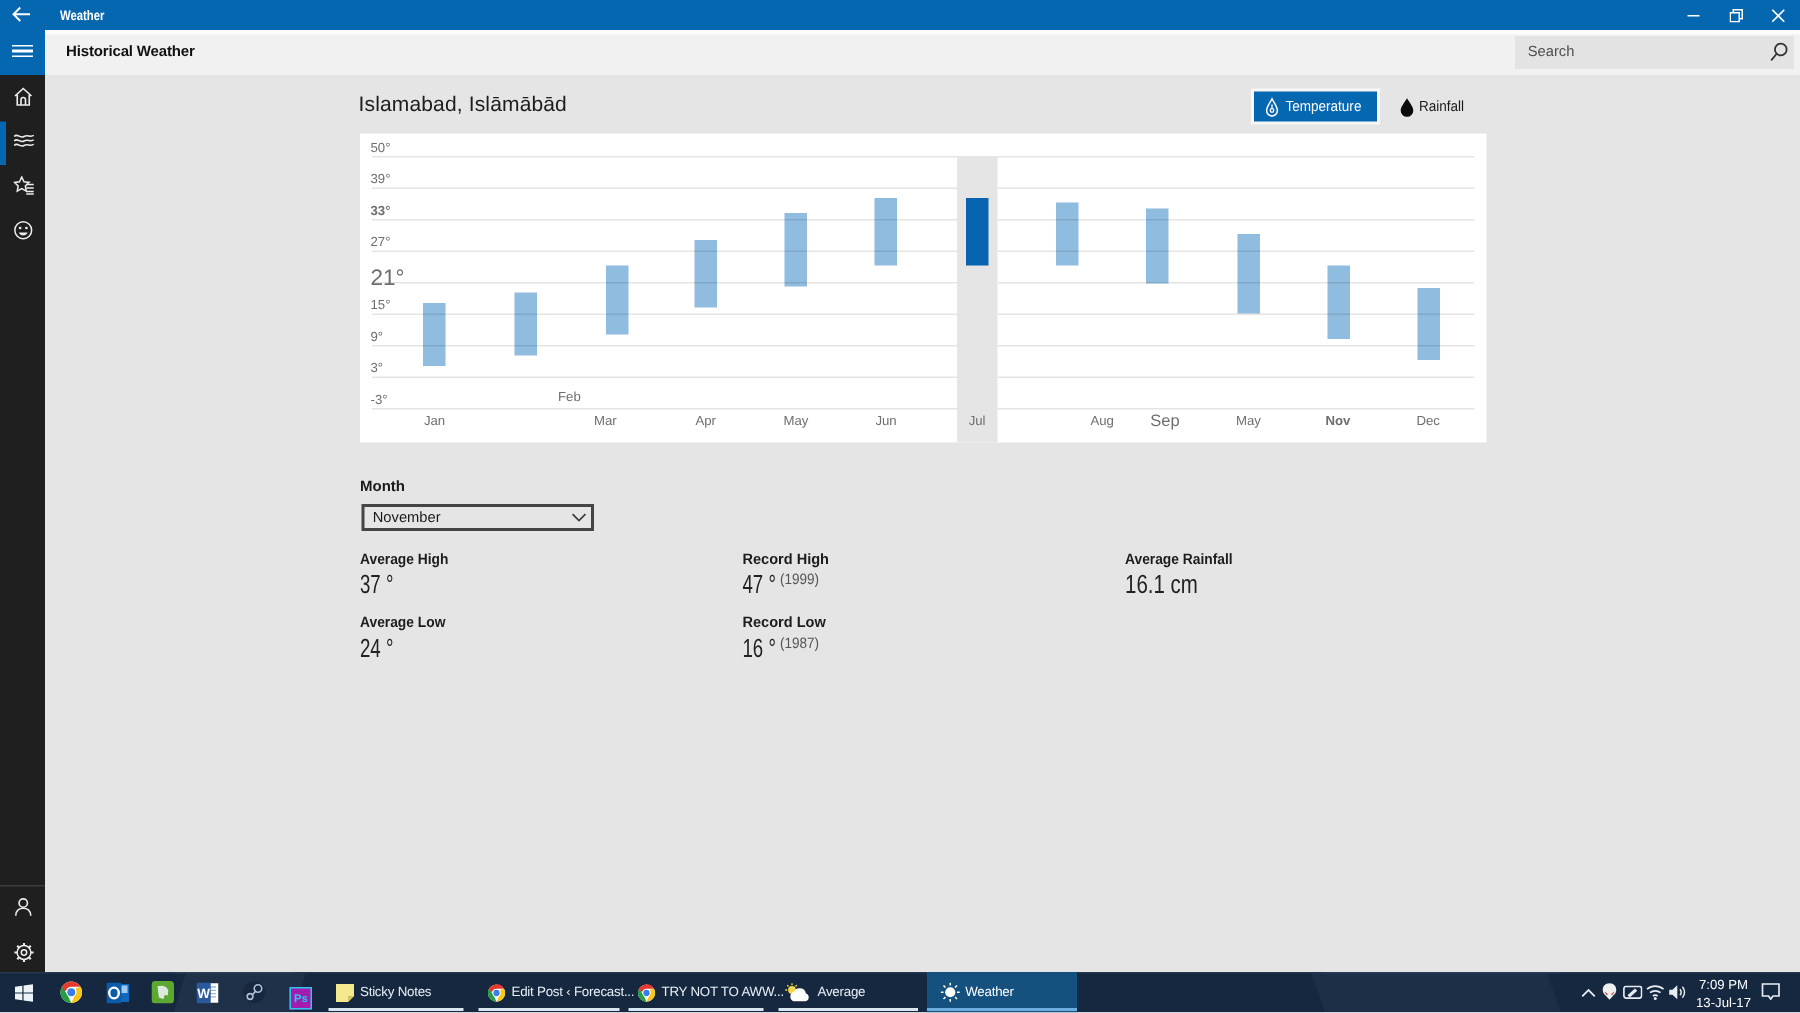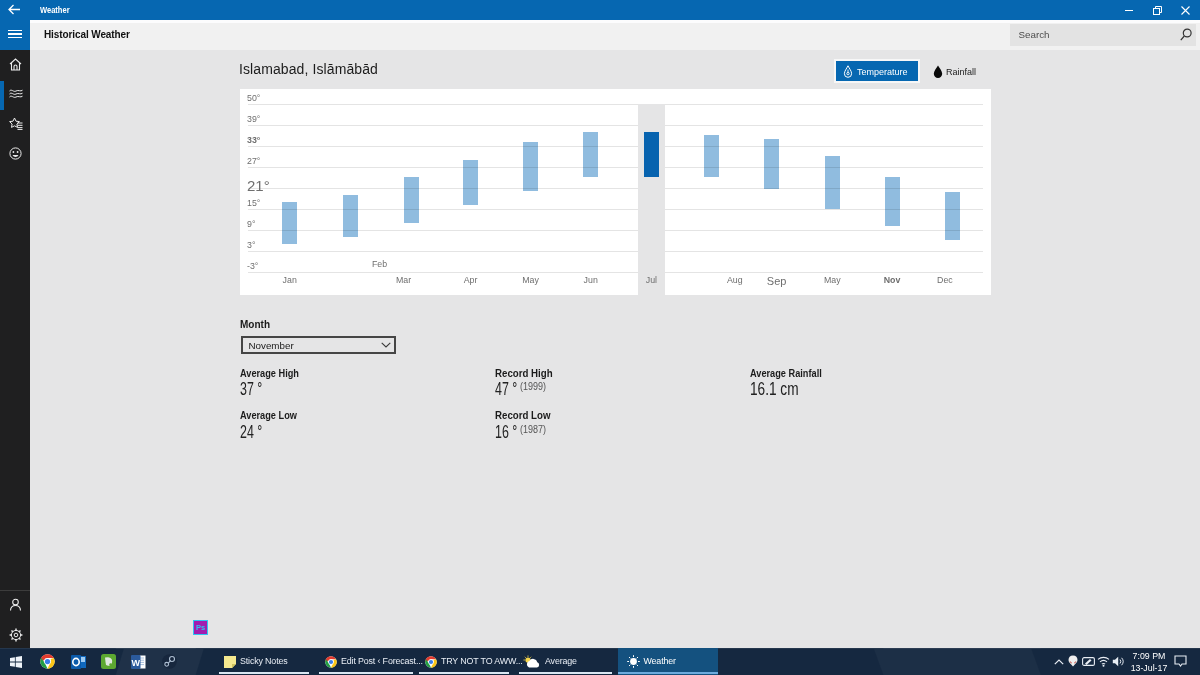--- a/index.html
+++ b/index.html
@@ -125,21 +125,21 @@
 <div class="txt" style="left:396.0px;top:274.7px;width:30px;text-align:left;font-size:8.8px;color:#6e6e6e;">Mar</div>
 <div class="txt" style="left:455.5px;top:274.7px;width:30px;text-align:center;font-size:8.8px;color:#6e6e6e;">Apr</div>
 <div class="txt" style="left:515.6px;top:274.7px;width:30px;text-align:center;font-size:8.8px;color:#6e6e6e;">May</div>
 <div class="txt" style="left:575.7px;top:274.7px;width:30px;text-align:center;font-size:8.8px;color:#6e6e6e;">Jun</div>
 <div class="ab" style="left:643.9px;top:131.5px;width:15px;height:45.5px;background:#0763af;"></div>
 <div class="txt" style="left:636.4px;top:274.7px;width:30px;text-align:center;font-size:8.8px;color:#6e6e6e;">Jul</div>
 <div class="txt" style="left:696.8px;top:274.7px;width:30px;text-align:center;font-size:8.8px;color:#6e6e6e;margin-left:23px;">Aug</div>
 <div class="txt" style="left:756.4px;top:274.7px;width:30px;text-align:right;font-size:11px;color:#6e6e6e;">Sep</div>
 <div class="txt" style="left:817.3px;top:274.7px;width:30px;text-align:center;font-size:8.8px;color:#6e6e6e;">May</div>
 <div class="txt" style="left:877.0px;top:274.7px;width:30px;text-align:center;font-size:8.8px;color:#6e6e6e;font-weight:bold;">Nov</div>
-<div class="txt" style="left:937.1px;top:274.7px;width:30px;font-size:8.8px;color:#6e6e6e;">Dec</div>
+<div class="txt" style="left:937.1px;top:274.7px;width:30px;text-align:center;font-size:8.8px;color:#6e6e6e;">Dec</div>
 <div class="txt" style="left:240px;top:318.5px;font-size:10px;font-weight:700;color:#1a1a1a;">Month</div>
 <div class="ab" style="left:240.5px;top:335.5px;width:151.5px;height:14px;border:2px solid #454545;background:#e5e5e6;"></div>
 <div class="txt" style="left:248.5px;top:339.5px;font-size:9.8px;color:#1a1a1a;">November</div>
 <svg class="ab" style="left:381px;top:341.5px;" width="10" height="6" viewBox="0 0 10 6">
 <path d="M0.7 0.8 L5 5 L9.3 0.8" fill="none" stroke="#3a3a3a" stroke-width="1.1"></path>
     </svg>
 <div class="txt" style="left:240px;top:367.5px;font-size:10px;font-weight:700;color:#1c1c1c;transform:scaleX(0.92);transform-origin:0 0;">Average High</div>
 <div class="txt" style="left:240px;top:379.2px;font-size:17.5px;color:#222;transform:scaleX(0.71);transform-origin:0 50%;">37 °</div>
 <div class="txt" style="left:494.5px;top:367.5px;font-size:10px;font-weight:700;color:#1c1c1c;transform:scaleX(0.97);transform-origin:0 0;">Record High</div>
 <div class="txt" style="left:494.5px;top:379.2px;font-size:17.5px;color:#222;transform:scaleX(0.71);transform-origin:0 50%;">47 °</div>
@@ -187,21 +187,21 @@
 <path d="M8 3 H13 M8 5.2 H13 M8 7.4 H13 M8 9.6 H13" stroke="#9db8d8" stroke-width="0.9"></path>
 <rect x="0" y="0" width="9.5" height="14" rx="1" fill="#2b5a9b"></rect>
 <text x="4.7" y="10.5" font-size="9" font-weight="bold" fill="#fff" text-anchor="middle" font-family="Liberation Sans, sans-serif">W</text>
     </svg>
 <svg class="ab" style="left:161.5px;top:654px;" width="15" height="15" viewBox="0 0 15 15">
 <circle cx="7.5" cy="7.5" r="7.3" fill="#17273e"></circle>
 <circle cx="10" cy="5" r="2.5" fill="none" stroke="#aebfd2" stroke-width="1.1"></circle>
 <circle cx="4.7" cy="10.3" r="1.9" fill="none" stroke="#aebfd2" stroke-width="1.1"></circle>
 <path d="M6.3 9.2 L8.7 6.4" stroke="#aebfd2" stroke-width="1.1"></path>
     </svg>
-<div class="ab" style="left:193px;top:620px;width:12.5px;height:12.5px;background:#a21caf;border:1px solid #2fc3f2;">
+<div class="ab" style="left:193px;top:658px;width:12.5px;height:12.5px;background:#a21caf;border:1px solid #2fc3f2;">
 <div class="txt" style="left:2px;top:2px;font-size:7.5px;font-weight:700;color:#2fc3f2;">Ps</div>
     </div>
 <svg class="ab" style="left:223.5px;top:655.5px;" width="12" height="12" viewBox="0 0 12 12">
 <path d="M0 0 H12 V8 L8 12 H0 Z" fill="#f5e98f"></path>
 <path d="M12 8 L8 12 L8 8 Z" fill="#cfc35e"></path>
     </svg>
 <div class="txt" style="left:240px;top:655.8px;font-size:8.9px;letter-spacing:-0.15px;color:#e9eef5;">Sticky Notes</div>
 <div class="ab" style="left:219px;top:672.4px;width:90px;height:2px;background:#d9e6f2;"></div>
 <svg class="ab" style="left:324.5px;top:655.5px;" width="12" height="12" viewBox="0 0 24 24">
 <circle cx="12" cy="12" r="11.5" fill="#fff"></circle>

